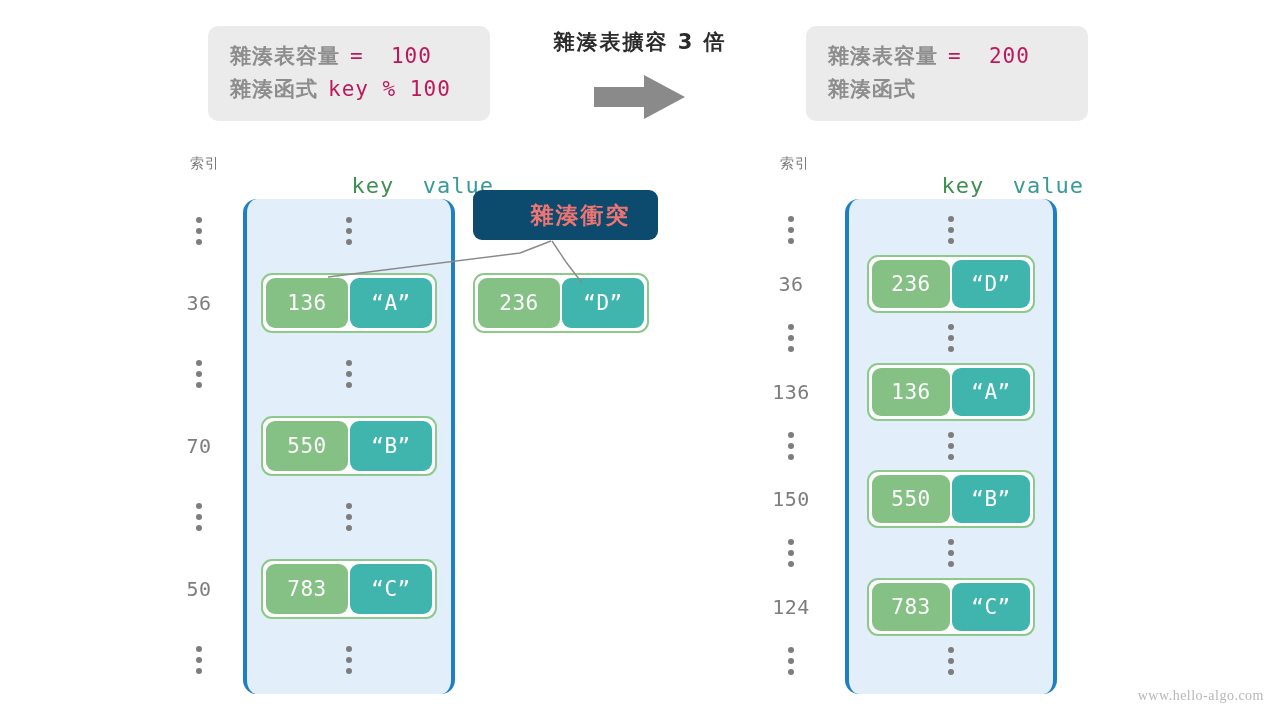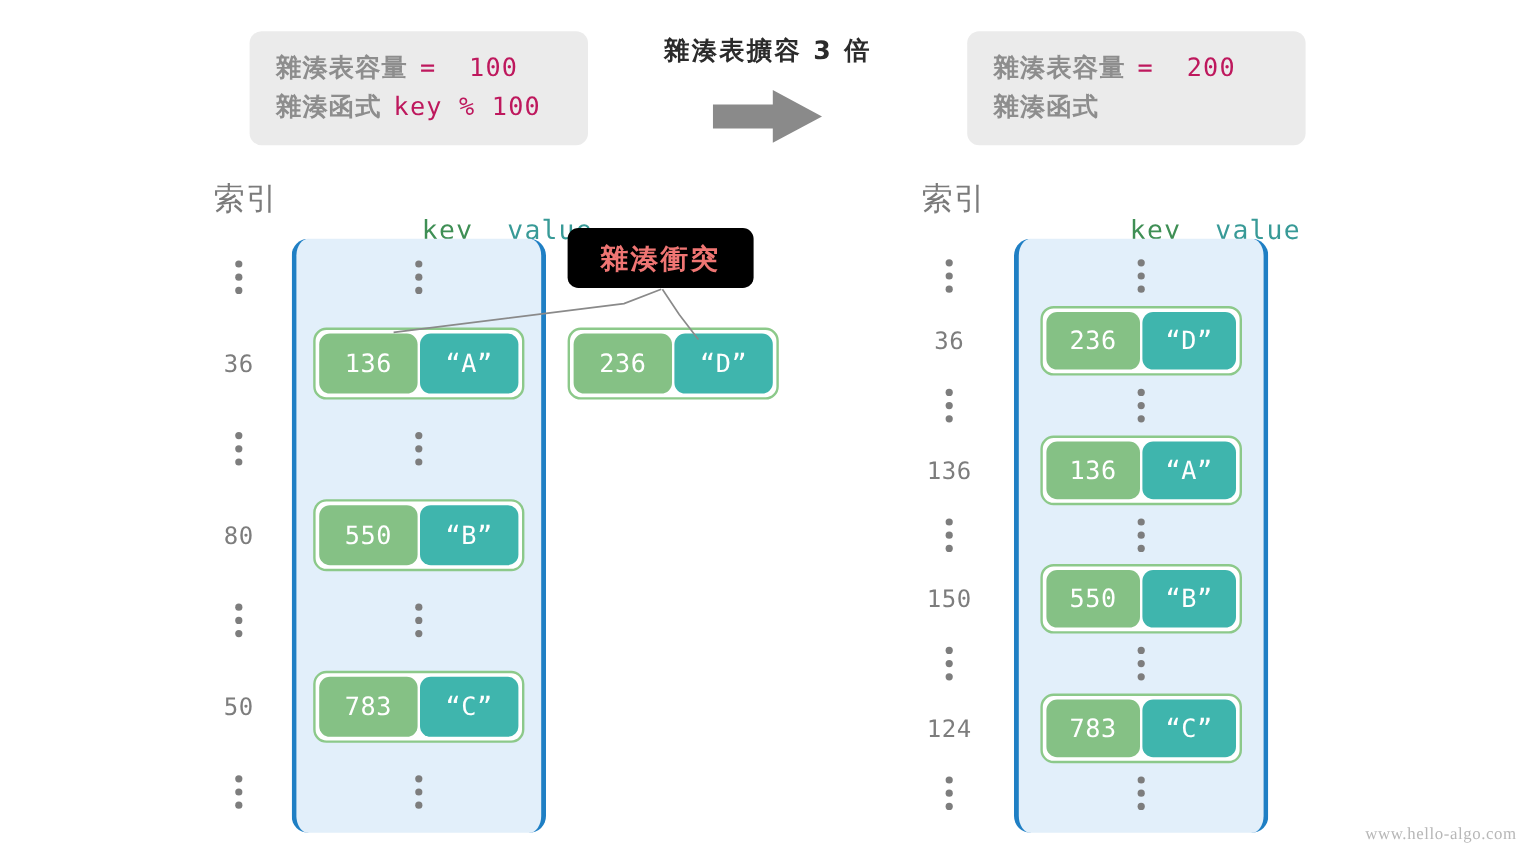--- a/index.html
+++ b/index.html
@@ -33,21 +33,21 @@
   #transition{position:absolute;left:540px;top:28px;width:200px;text-align:center;}
   #transition .tlabel{
     font-weight:bold;font-size:21px;color:#2b2b2b;letter-spacing:2px;
     white-space:pre;
   }
   #transition .arrow-wrap{margin-top:18px;display:flex;justify-content:center;}
 
   
   .tblhead{position:absolute;display:flex;align-items:baseline;}
   .tblhead .idx{
-    font-size:26px;color:#7b7b7b;white-space:pre;letter-spacing:1px;
+    font-size:14px;color:#7b7b7b;white-space:pre;letter-spacing:1px;
   }
   .tblhead .kv{
     font-family:"DejaVu Sans Mono","Liberation Mono",monospace;
     font-size:22px;letter-spacing:1px;white-space:pre;
   }
   .kv .k{color:#3f8f55;text-align:right;}
   .kv .v{color:#389a97;}
 
   
   .idxcol{position:absolute;}
@@ -86,22 +86,22 @@
   }
   .pair .kbox{background:#85c185;}
   .pair .vbox{background:#3fb5ad;}
 
   .pair.sz-l .half{width:82px;height:50px;}
   .pair.sz-r .half{width:78px;height:48px;}
 
   
   #collision-badge{
     position:absolute;left:473px;top:190px;width:155px;height:50px;
-    background:#000000;border-radius:9px;
-    display:flex;align-items:center;justify-content:center;
+    background:#0c4a6e;border-radius:9px;
+    display:flex;align-items:center;justify-content:center;padding-left:30px;
   }
   #collision-badge span{
     font-weight:bold;font-size:23px;color:#ef7573;letter-spacing:2px;
   }
 
   
   #connectors{position:absolute;left:0;top:0;width:1280px;height:720px;pointer-events:none;}
 
   
   #watermark{
@@ -165,21 +165,21 @@
           <i style="width: 6px; height: 6px; border-radius: 50%; background: rgb(125, 125, 125); display: block;"></i>
           <i style="width: 6px; height: 6px; border-radius: 50%; background: rgb(125, 125, 125); display: block;"></i>
           <i style="width: 6px; height: 6px; border-radius: 50%; background: rgb(125, 125, 125); display: block;"></i>
         </span></div>
       <div class="idxcell" style="left: 164px; top: 302.5px;">36</div>
       <div class="idxcell" style="left: 164px; top: 374px;"><span style="display: inline-flex; flex-direction: column; gap: 5px; align-items: center; vertical-align: middle;">
           <i style="width: 6px; height: 6px; border-radius: 50%; background: rgb(125, 125, 125); display: block;"></i>
           <i style="width: 6px; height: 6px; border-radius: 50%; background: rgb(125, 125, 125); display: block;"></i>
           <i style="width: 6px; height: 6px; border-radius: 50%; background: rgb(125, 125, 125); display: block;"></i>
         </span></div>
-      <div class="idxcell" style="left: 164px; top: 445.5px;">80</div>
+      <div class="idxcell" style="left: 164px; top: 445.5px;">70</div>
       <div class="idxcell" style="left: 164px; top: 517px;"><span style="display: inline-flex; flex-direction: column; gap: 5px; align-items: center; vertical-align: middle;">
           <i style="width: 6px; height: 6px; border-radius: 50%; background: rgb(125, 125, 125); display: block;"></i>
           <i style="width: 6px; height: 6px; border-radius: 50%; background: rgb(125, 125, 125); display: block;"></i>
           <i style="width: 6px; height: 6px; border-radius: 50%; background: rgb(125, 125, 125); display: block;"></i>
         </span></div>
       <div class="idxcell" style="left: 164px; top: 588.5px;">50</div>
       <div class="idxcell" style="left: 164px; top: 660px;"><span style="display: inline-flex; flex-direction: column; gap: 5px; align-items: center; vertical-align: middle;">
           <i style="width: 6px; height: 6px; border-radius: 50%; background: rgb(125, 125, 125); display: block;"></i>
           <i style="width: 6px; height: 6px; border-radius: 50%; background: rgb(125, 125, 125); display: block;"></i>
           <i style="width: 6px; height: 6px; border-radius: 50%; background: rgb(125, 125, 125); display: block;"></i>

